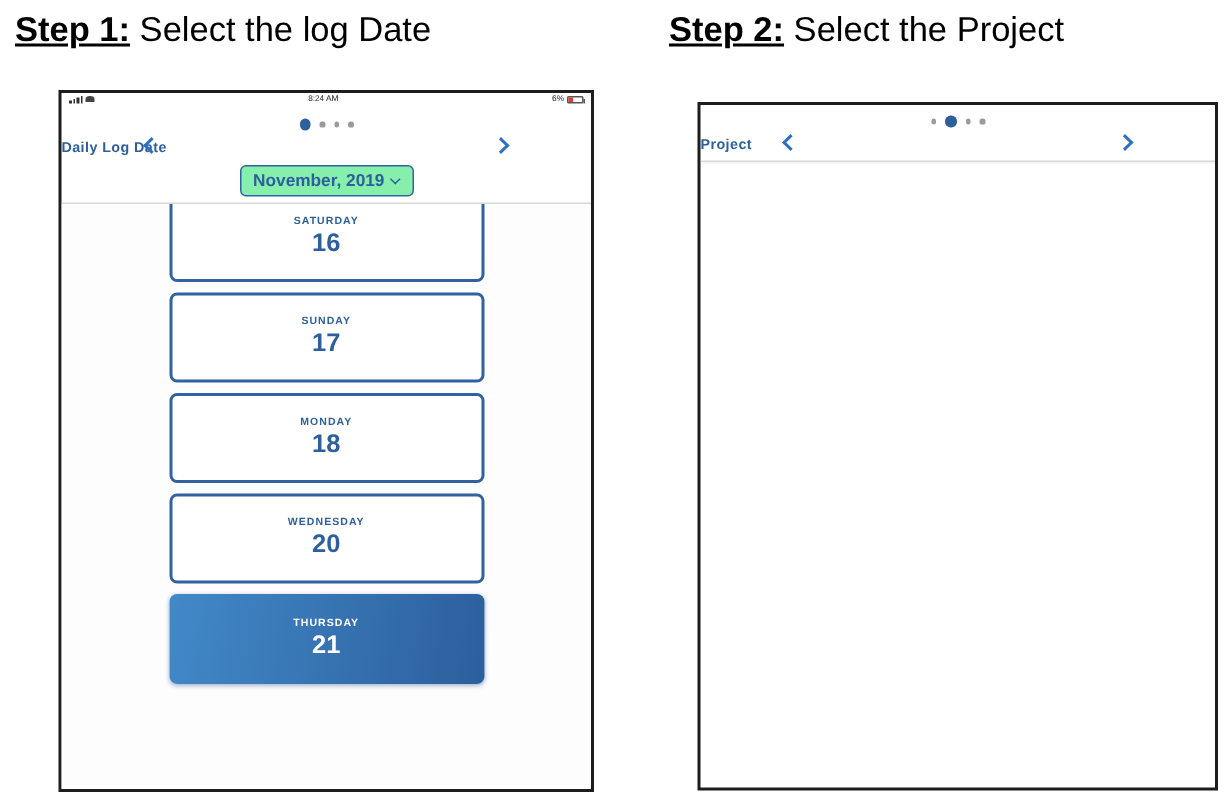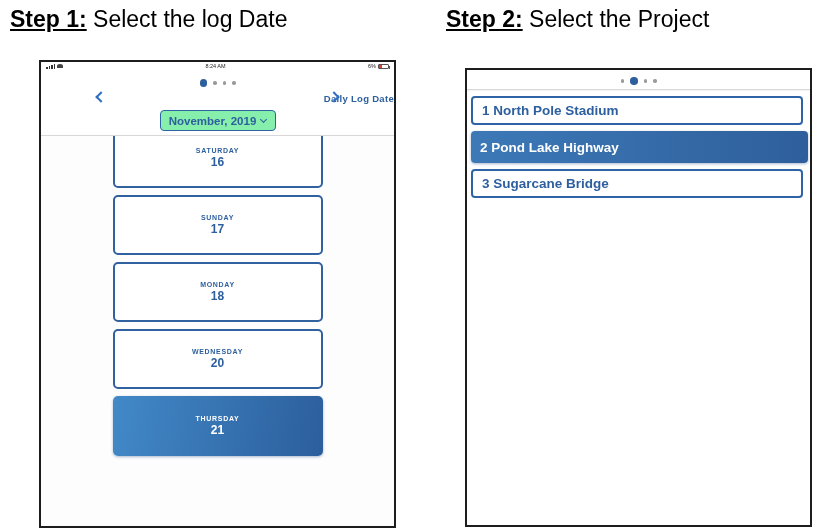--- a/index.html
+++ b/index.html
@@ -28,21 +28,21 @@
   .batt i { position:absolute; left:0; top:0; bottom:0; width:30%; background:#e03c31; }
 
   
   .dots { display:flex; align-items:center; justify-content:center; gap:6px; height:8px; }
   .dot { width:3.5px; height:3.5px; border-radius:50%; background:#9a9a9a; }
   .dot.active { width:7.5px; height:7.5px; background:#2d5f9e; }
   #phone1 .dots { margin-top:9px; }
   #phone2 .dots { margin-top:7px; }
 
   
-  .navrow { position:relative; height:14px; margin-top:4px; display:flex; align-items:center; justify-content:flex-end; }
+  .navrow { position:relative; height:14px; margin-top:4px; display:flex; align-items:center; justify-content:flex-start; }
   .nav-title { font-size:9.5px; font-weight:bold; color:#2d5f9e; letter-spacing:0.3px; }
   .chev { position:absolute; top:2px; width:8px; height:8px; border-left:2.5px solid #2f6fc1;
           border-bottom:2.5px solid #2f6fc1; cursor:pointer; }
   .chev.left  { left:56px;  transform:rotate(45deg); }
   .chev.right { right:56px; transform:rotate(-135deg); }
 
   
   .month-select { margin:5px auto 0 auto; width:116px; height:21px; border:1.5px solid #2e64a6;
                   border-radius:4px; display:flex; align-items:center; justify-content:center; gap:5px;
                   background:#86efac; cursor:pointer; }
@@ -52,21 +52,21 @@
 
   .divider { height:1px; background:#d8d8d8; margin-top:4px; box-shadow:0 1px 1px rgba(0,0,0,0.06); }
 
   
   .day-list { height:398px; overflow:hidden; padding-top:0; background:#fdfdfd; }
   .day-cell { width:210px; height:60px; margin:0 auto 7px auto; border:2px solid #31629f;
               border-radius:5px; background:#fff; display:flex; flex-direction:column;
               align-items:center; justify-content:center; cursor:pointer; }
   .day-cell:first-child { margin-top:-8px; }
   .day-name { font-size:7px; font-weight:bold; letter-spacing:0.7px; color:#2d5f9e; }
-  .day-num  { font-size:12px; font-weight:bold; color:#2d5f9e; margin-top:1px; }
+  .day-num  { font-size:17px; font-weight:bold; color:#2d5f9e; margin-top:1px; }
   .day-cell.selected { border:none; background:linear-gradient(100deg,#4289c8 0%,#2c5e9c 100%);
                        box-shadow:0 1px 3px rgba(40,80,140,0.4);justify-content:center; }
   .day-cell.selected .day-name, .day-cell.selected .day-num { color:#fff; }
 
   
   .proj-list { padding:6px 0 0 0; }
   .proj-row { margin:0 7px 6px 4px; height:29px; border:2px solid #2e64a6; border-radius:4px;
               background:#fff; display:flex; align-items:center; padding-left:9px; cursor:pointer; }
   .proj-row span { font-size:13.5px; font-weight:bold; color:#2d5f9e; }
   .proj-row.selected { margin-right:2px; height:32px; border:none;
@@ -140,25 +140,19 @@
     </div>
 </div>
 
 <div class="phone" id="phone2">
   <div class="dots" id="dots2">
       <span class="dot"></span>
       <span class="dot active"></span>
       <span class="dot"></span>
       <span class="dot"></span>
     </div>
+  <div class="navrow">
+    <span class="chev left"></span>
+    <span class="nav-title">Project</span>
+    <span class="chev right"></span>
+  </div>
   <div class="divider"></div>
-  <div class="proj-list" id="proj-list">
-      <div class="proj-row">
-        <span>1 North Pole Stadium</span>
-      </div>
-      <div class="proj-row selected">
-        <span>2 Pond Lake Highway</span>
-      </div>
-      <div class="proj-row">
-        <span>3 Sugarcane Bridge</span>
-      </div>
-    </div>
 </div>
 
 </body></html>

